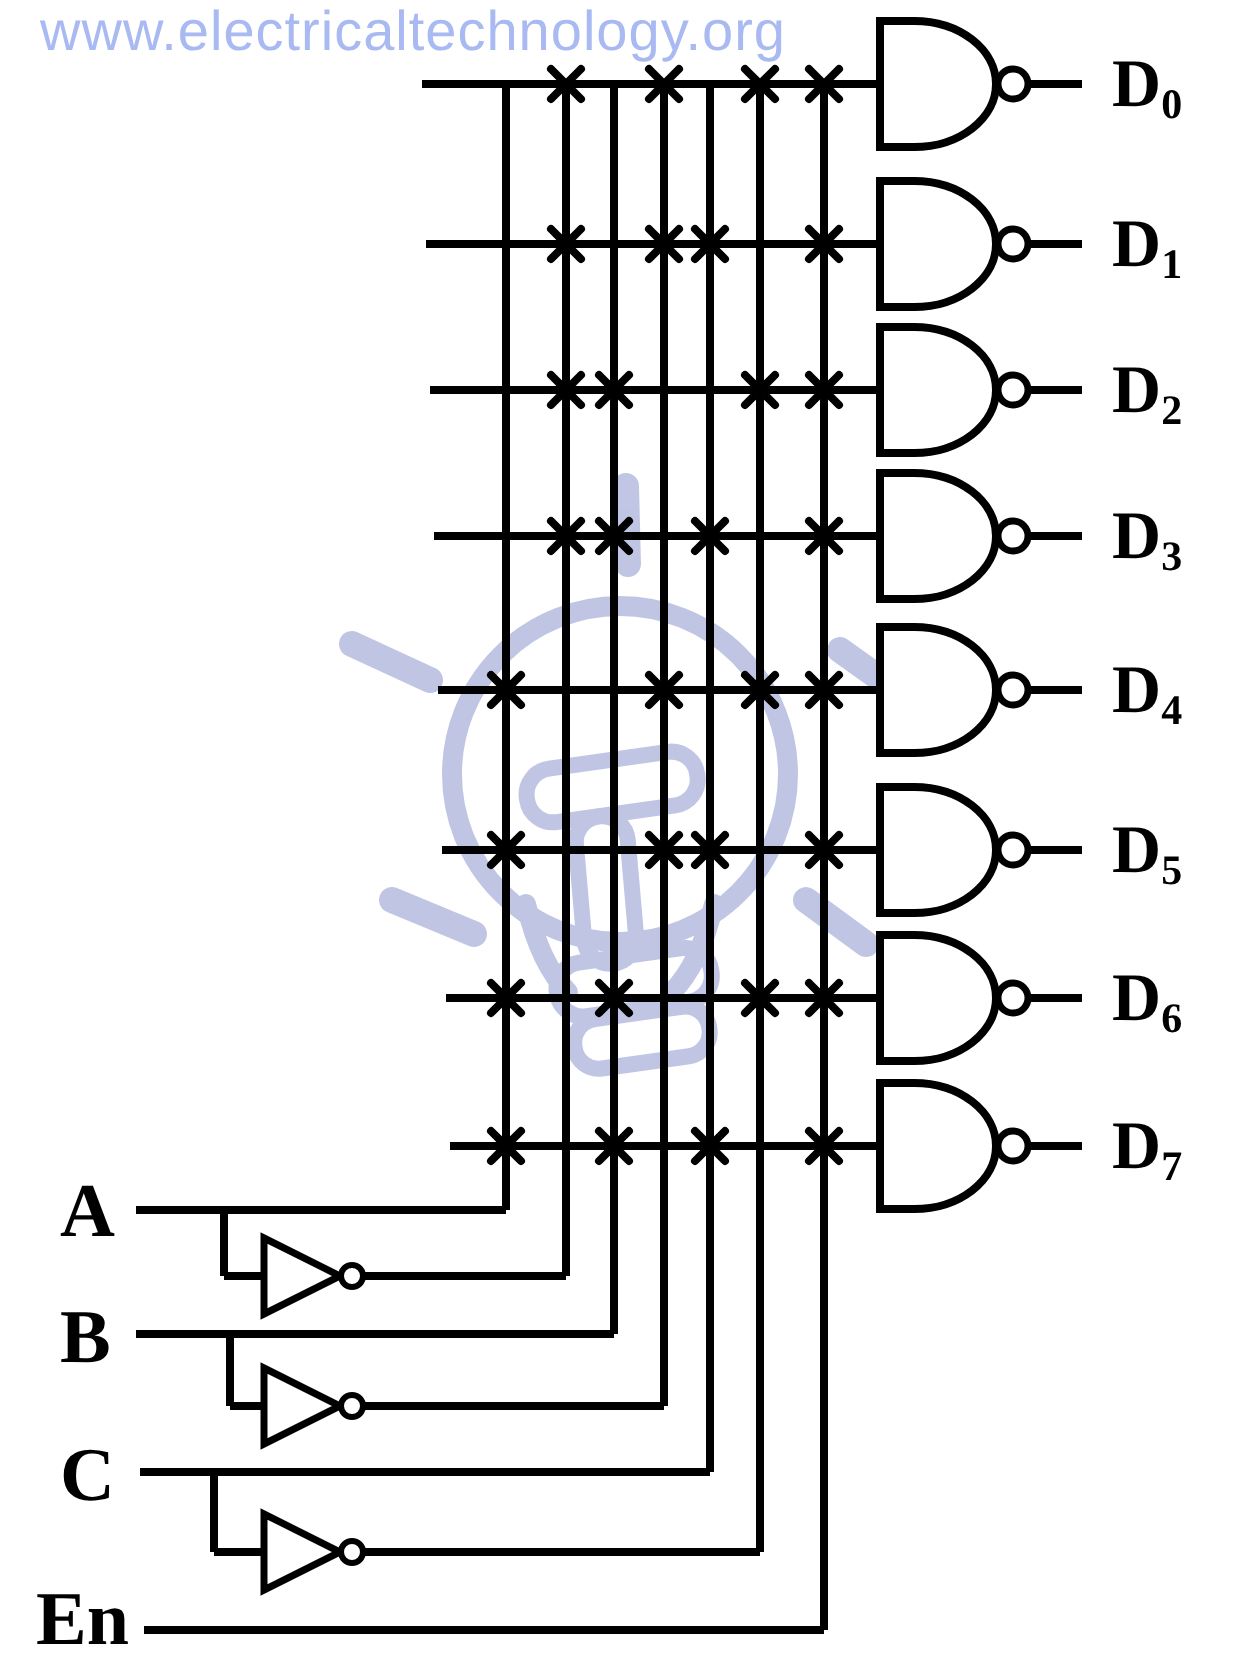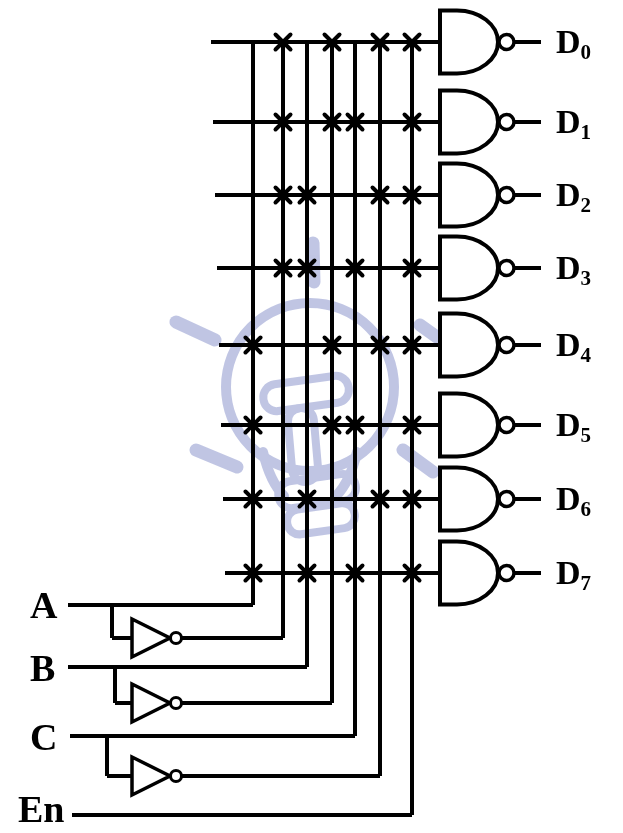--- a/index.html
+++ b/index.html
@@ -9,20 +9,21 @@
   .watermark-url{position:absolute;left:20px;top:0px;font-size:28px;
        font-family:"Liberation Sans",sans-serif;letter-spacing:0.5px;
        user-select:none;}
   svg{position:absolute;left:0;top:0;}
   text.io-label{font-family:"Liberation Serif",serif;font-weight:bold;}
 </style>
 </head>
 <body>
 
 <div class="page">
+  <div class="watermark-url" style="color: rgb(169, 185, 242);">www.electricaltechnology.org</div>
   <svg id="circuit" width="623" height="833" viewBox="0 0 623 833">
       <g stroke="#b6bcdf" fill="none" stroke-linecap="round" opacity="0.85">
         <circle cx="310" cy="387" r="84" stroke-width="10"></circle>
         <path d="M 263 452 Q 270 482 284 496" stroke-width="10"></path>
         <path d="M 357 452 Q 350 482 336 496" stroke-width="10"></path>
         <g transform="rotate(-8 315 505)" stroke-width="8">
           <rect x="280" y="478" width="78" height="27" rx="13"></rect>
           <rect x="285" y="507" width="68" height="25" rx="12"></rect>
         </g>
         <g stroke-width="8">

